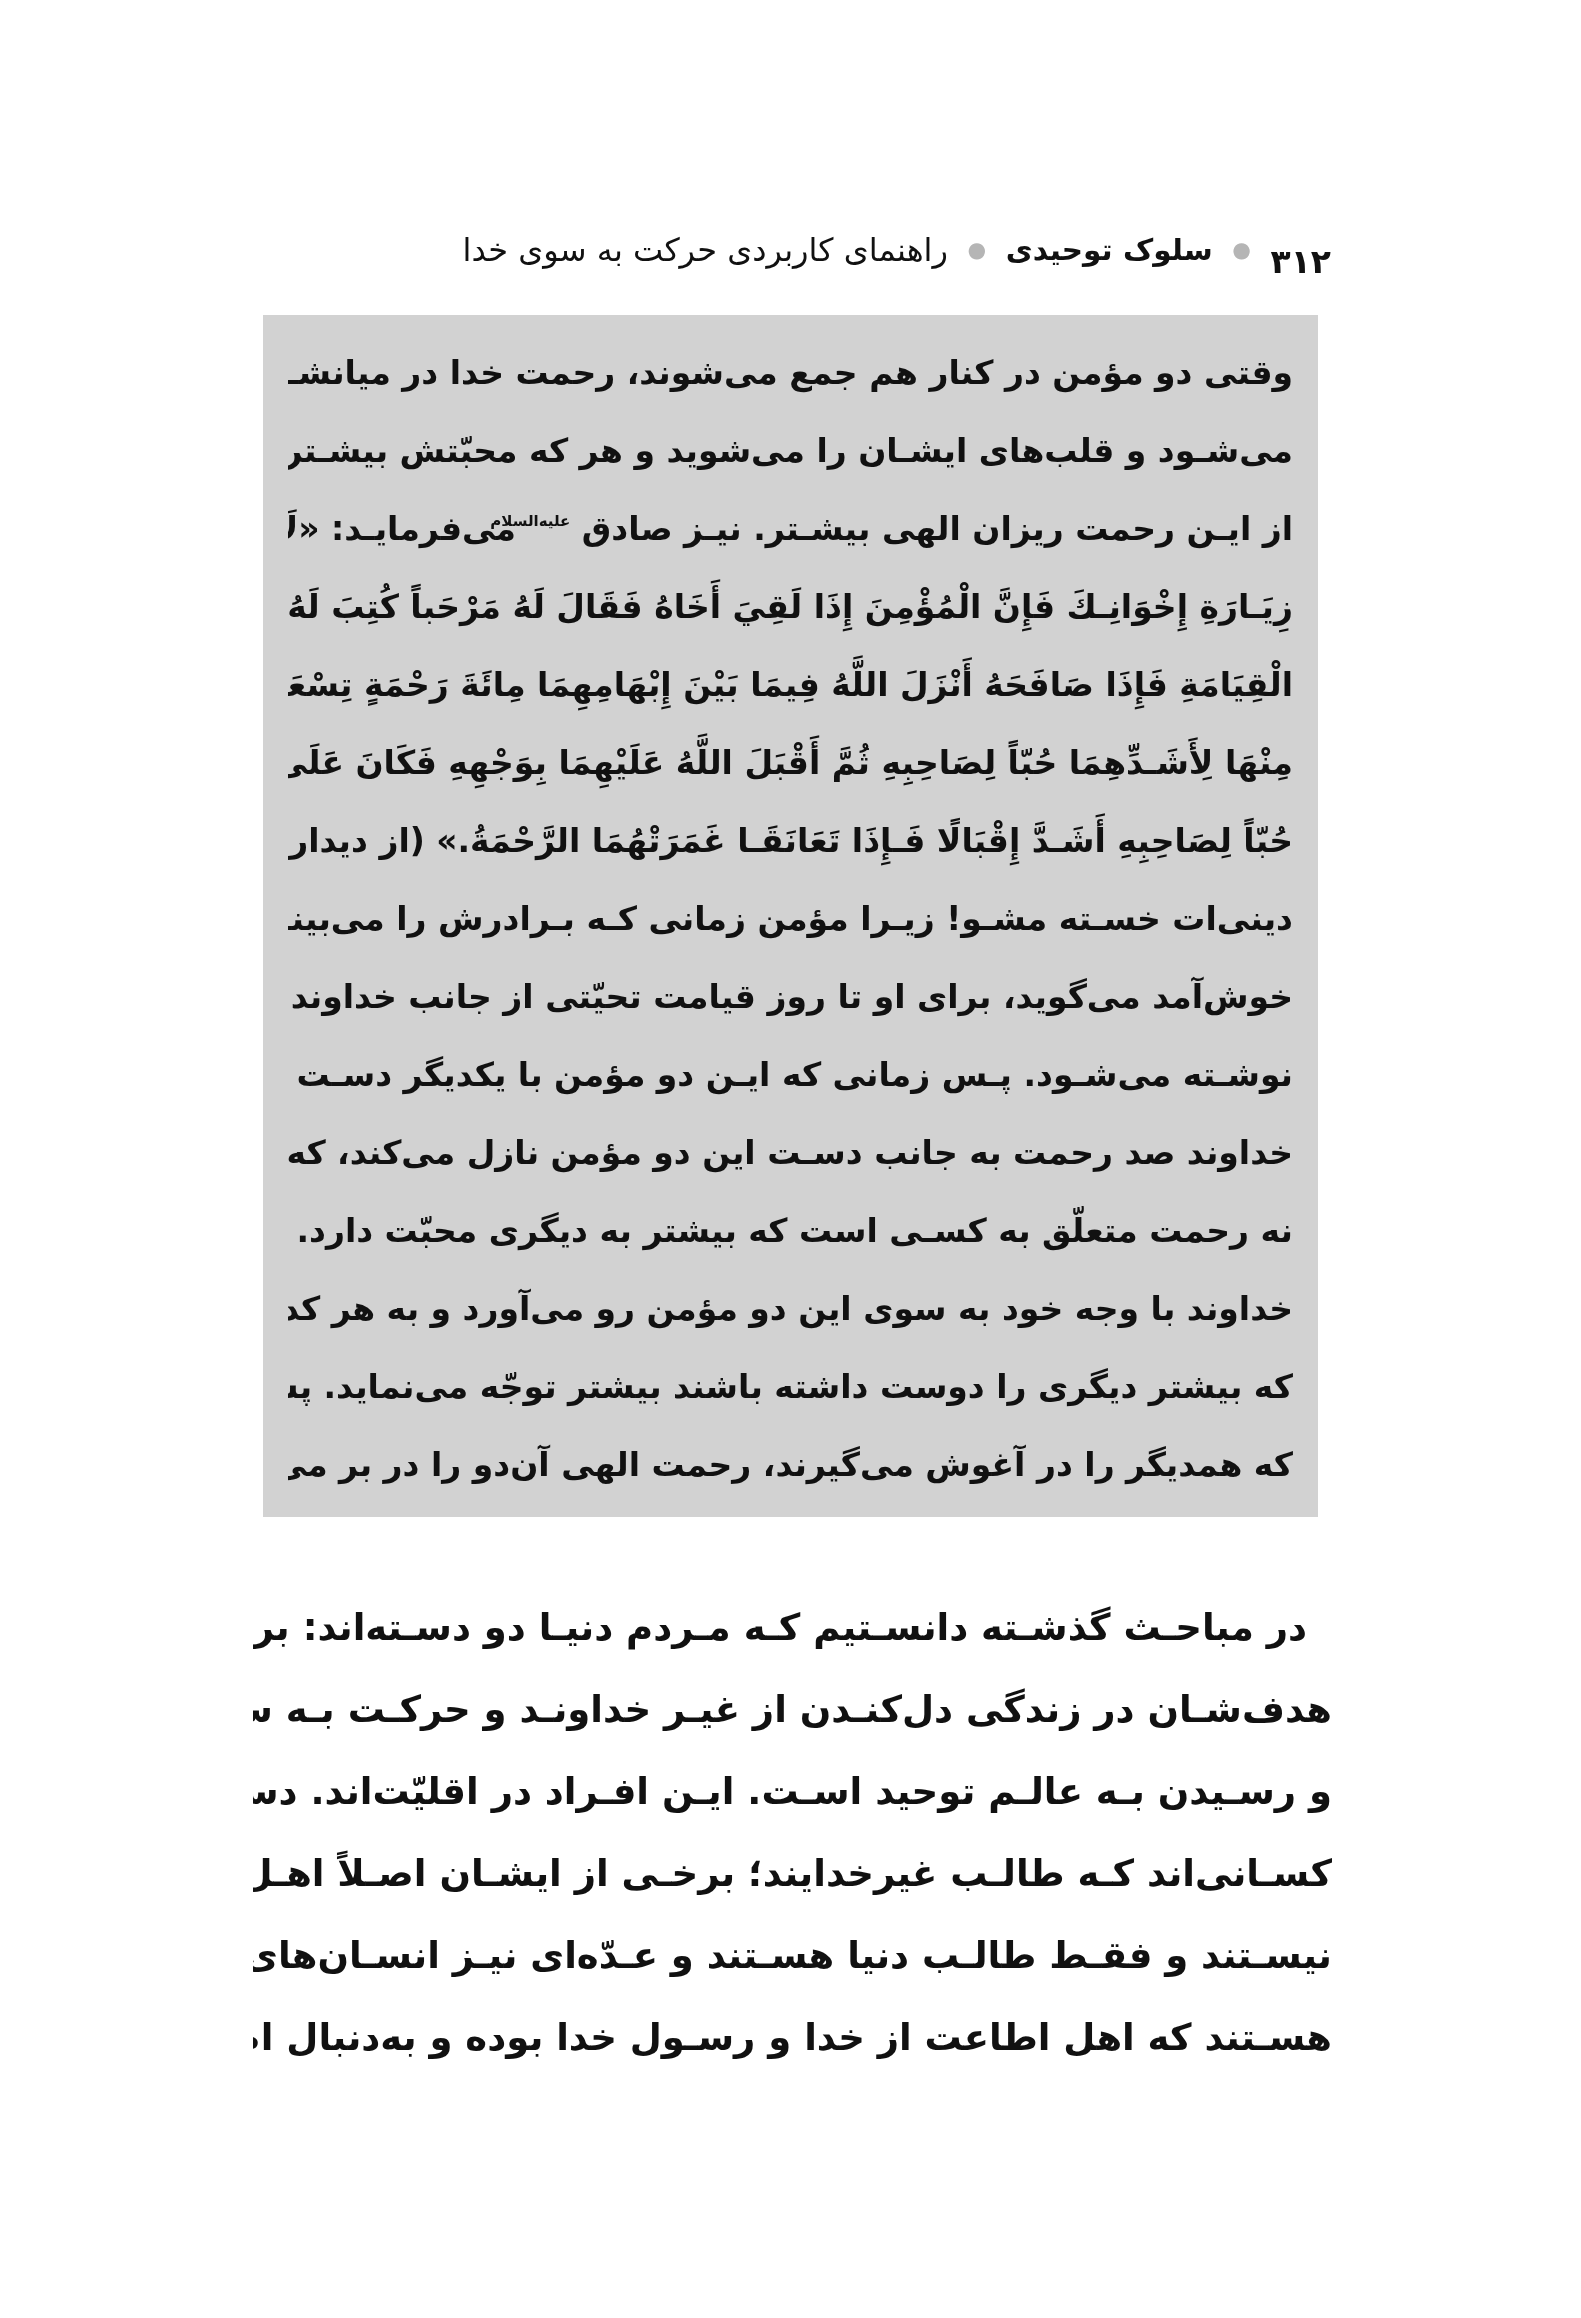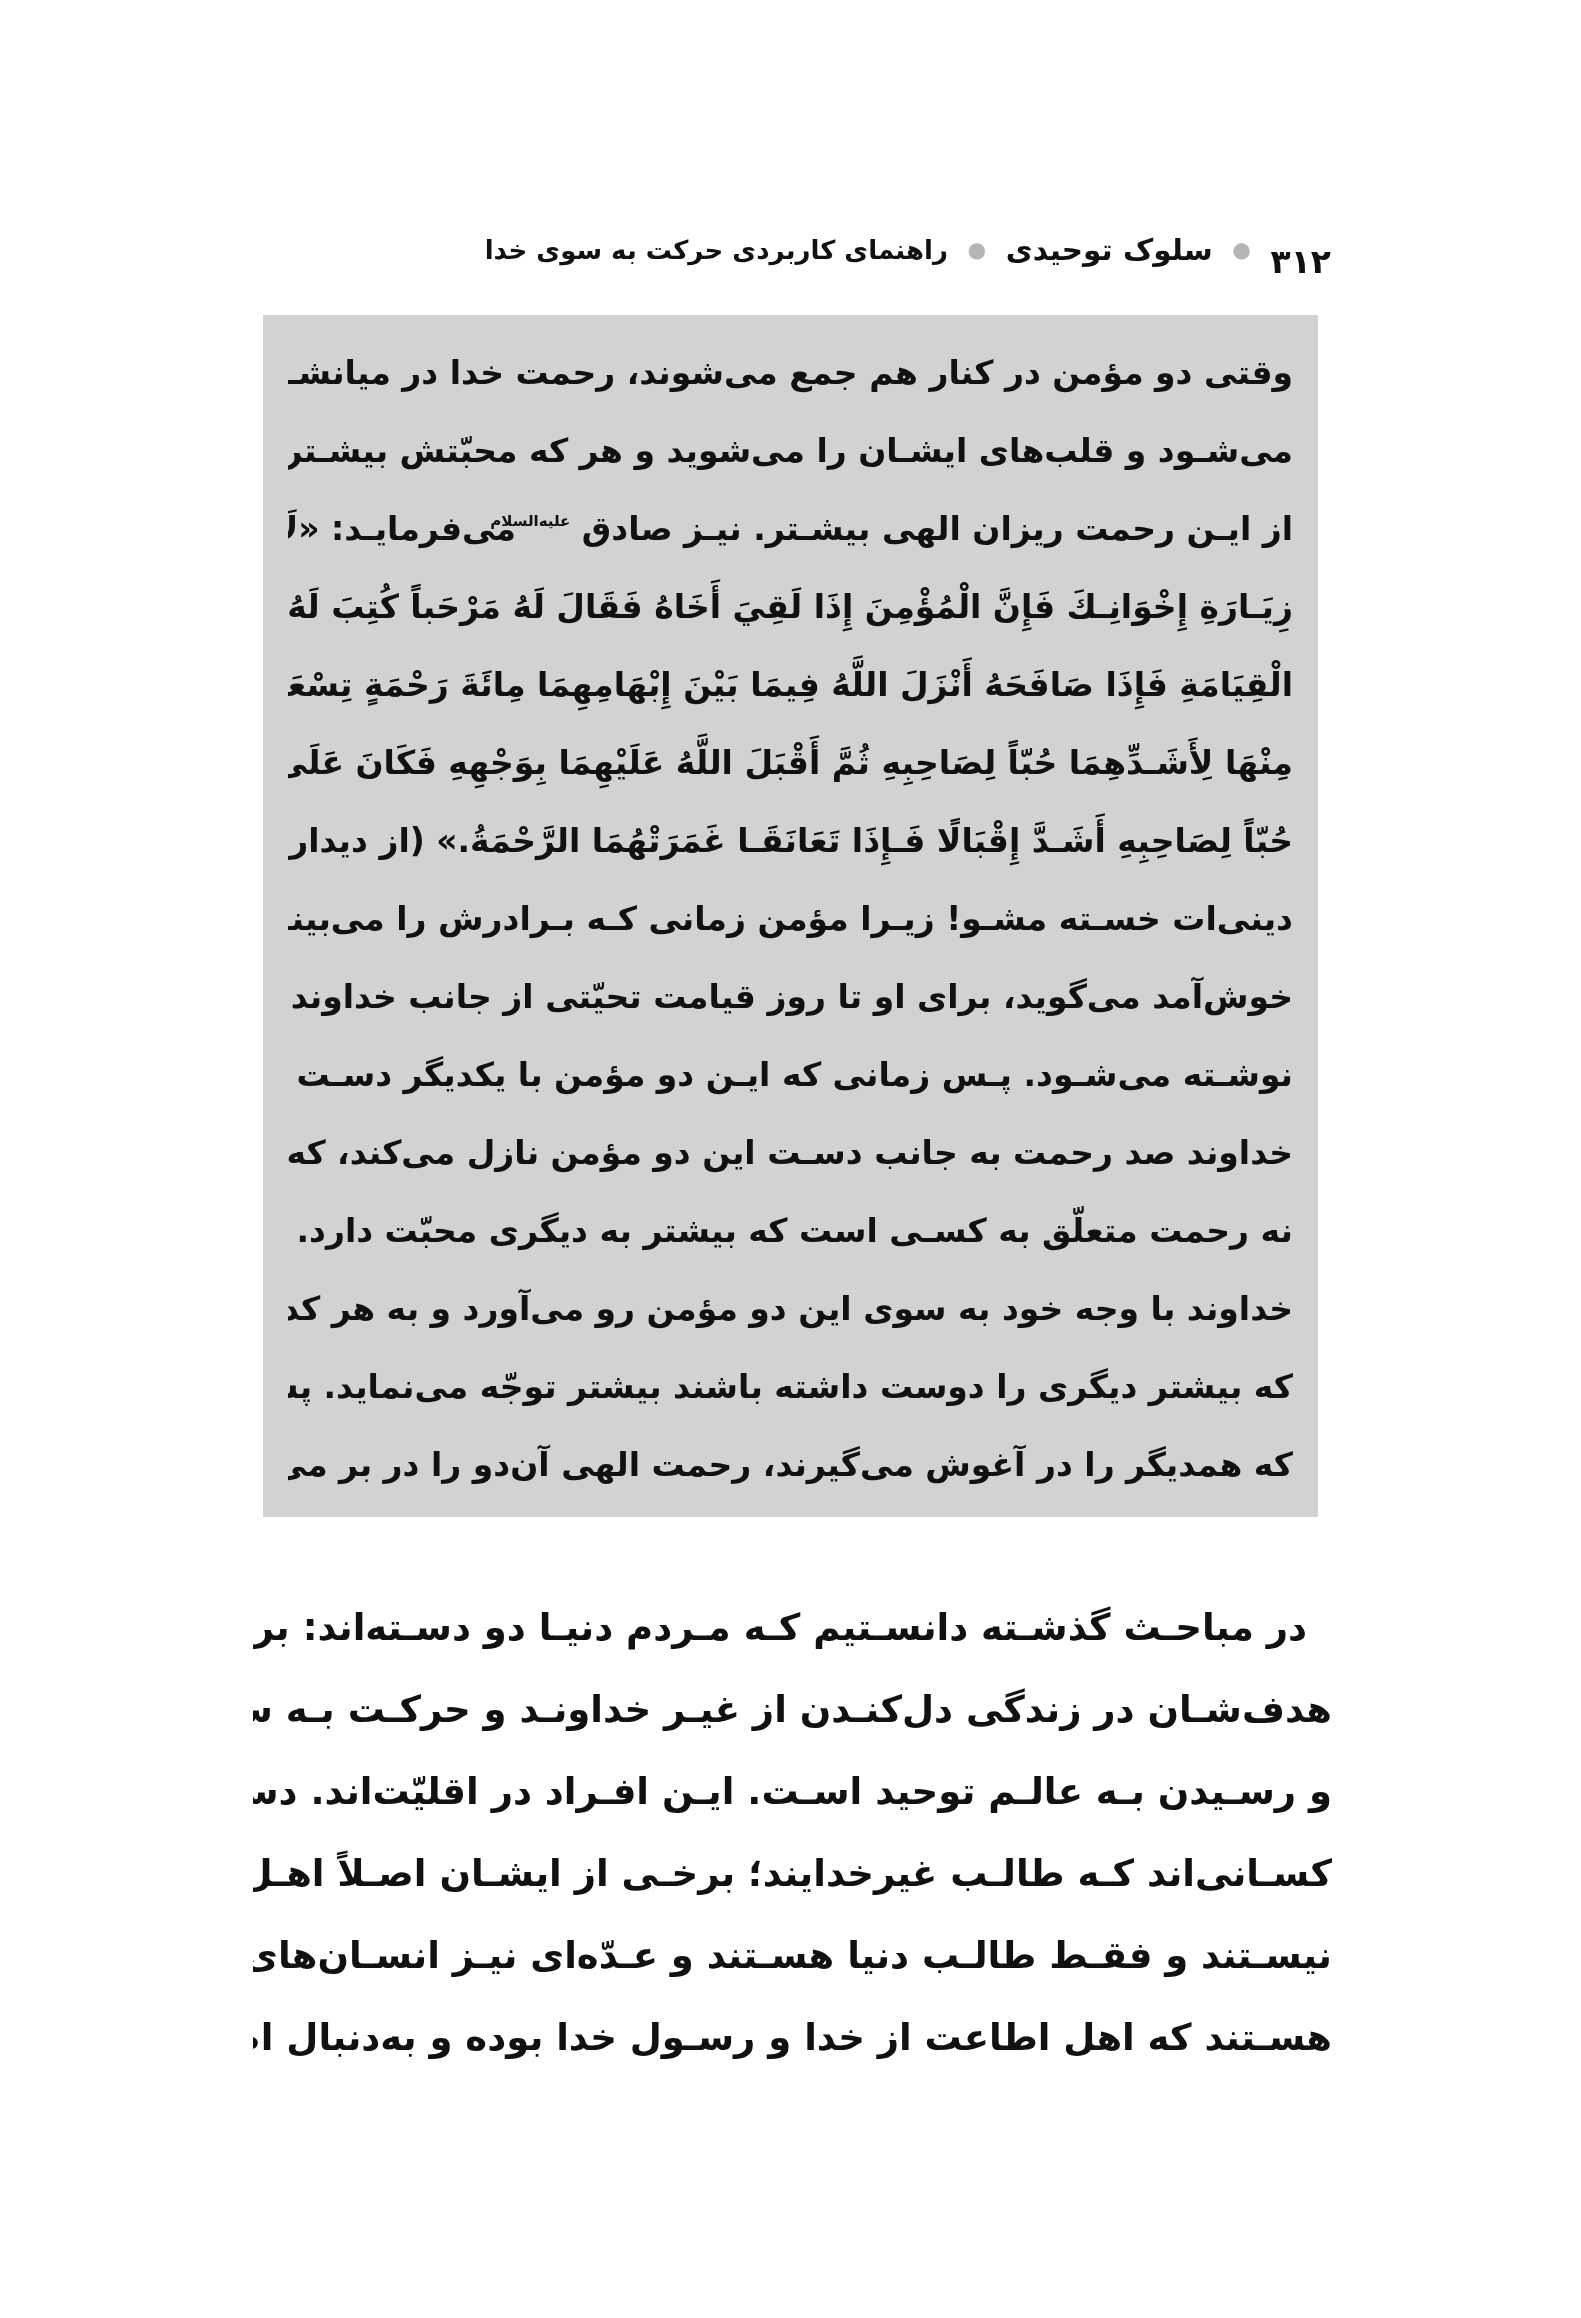--- a/index.html
+++ b/index.html
@@ -37,22 +37,22 @@
     font-size: 21.4px;
     color: #b5b5b5;
     margin: 0 19.6px;
     line-height: 1;
   }
   .book-title {
     font-size: 29.5px;
     font-weight: bold;
   }
   .book-subtitle {
-    font-size: 26px;
-    font-weight: bold;
+    font-size: 32px;
+    font-weight: normal;
   }
 
   
   .quote-block {
     position: absolute;
     left: 263px;
     top: 315px;
     width: 1055px;
     height: 1202px;
     background: #d2d2d2;

